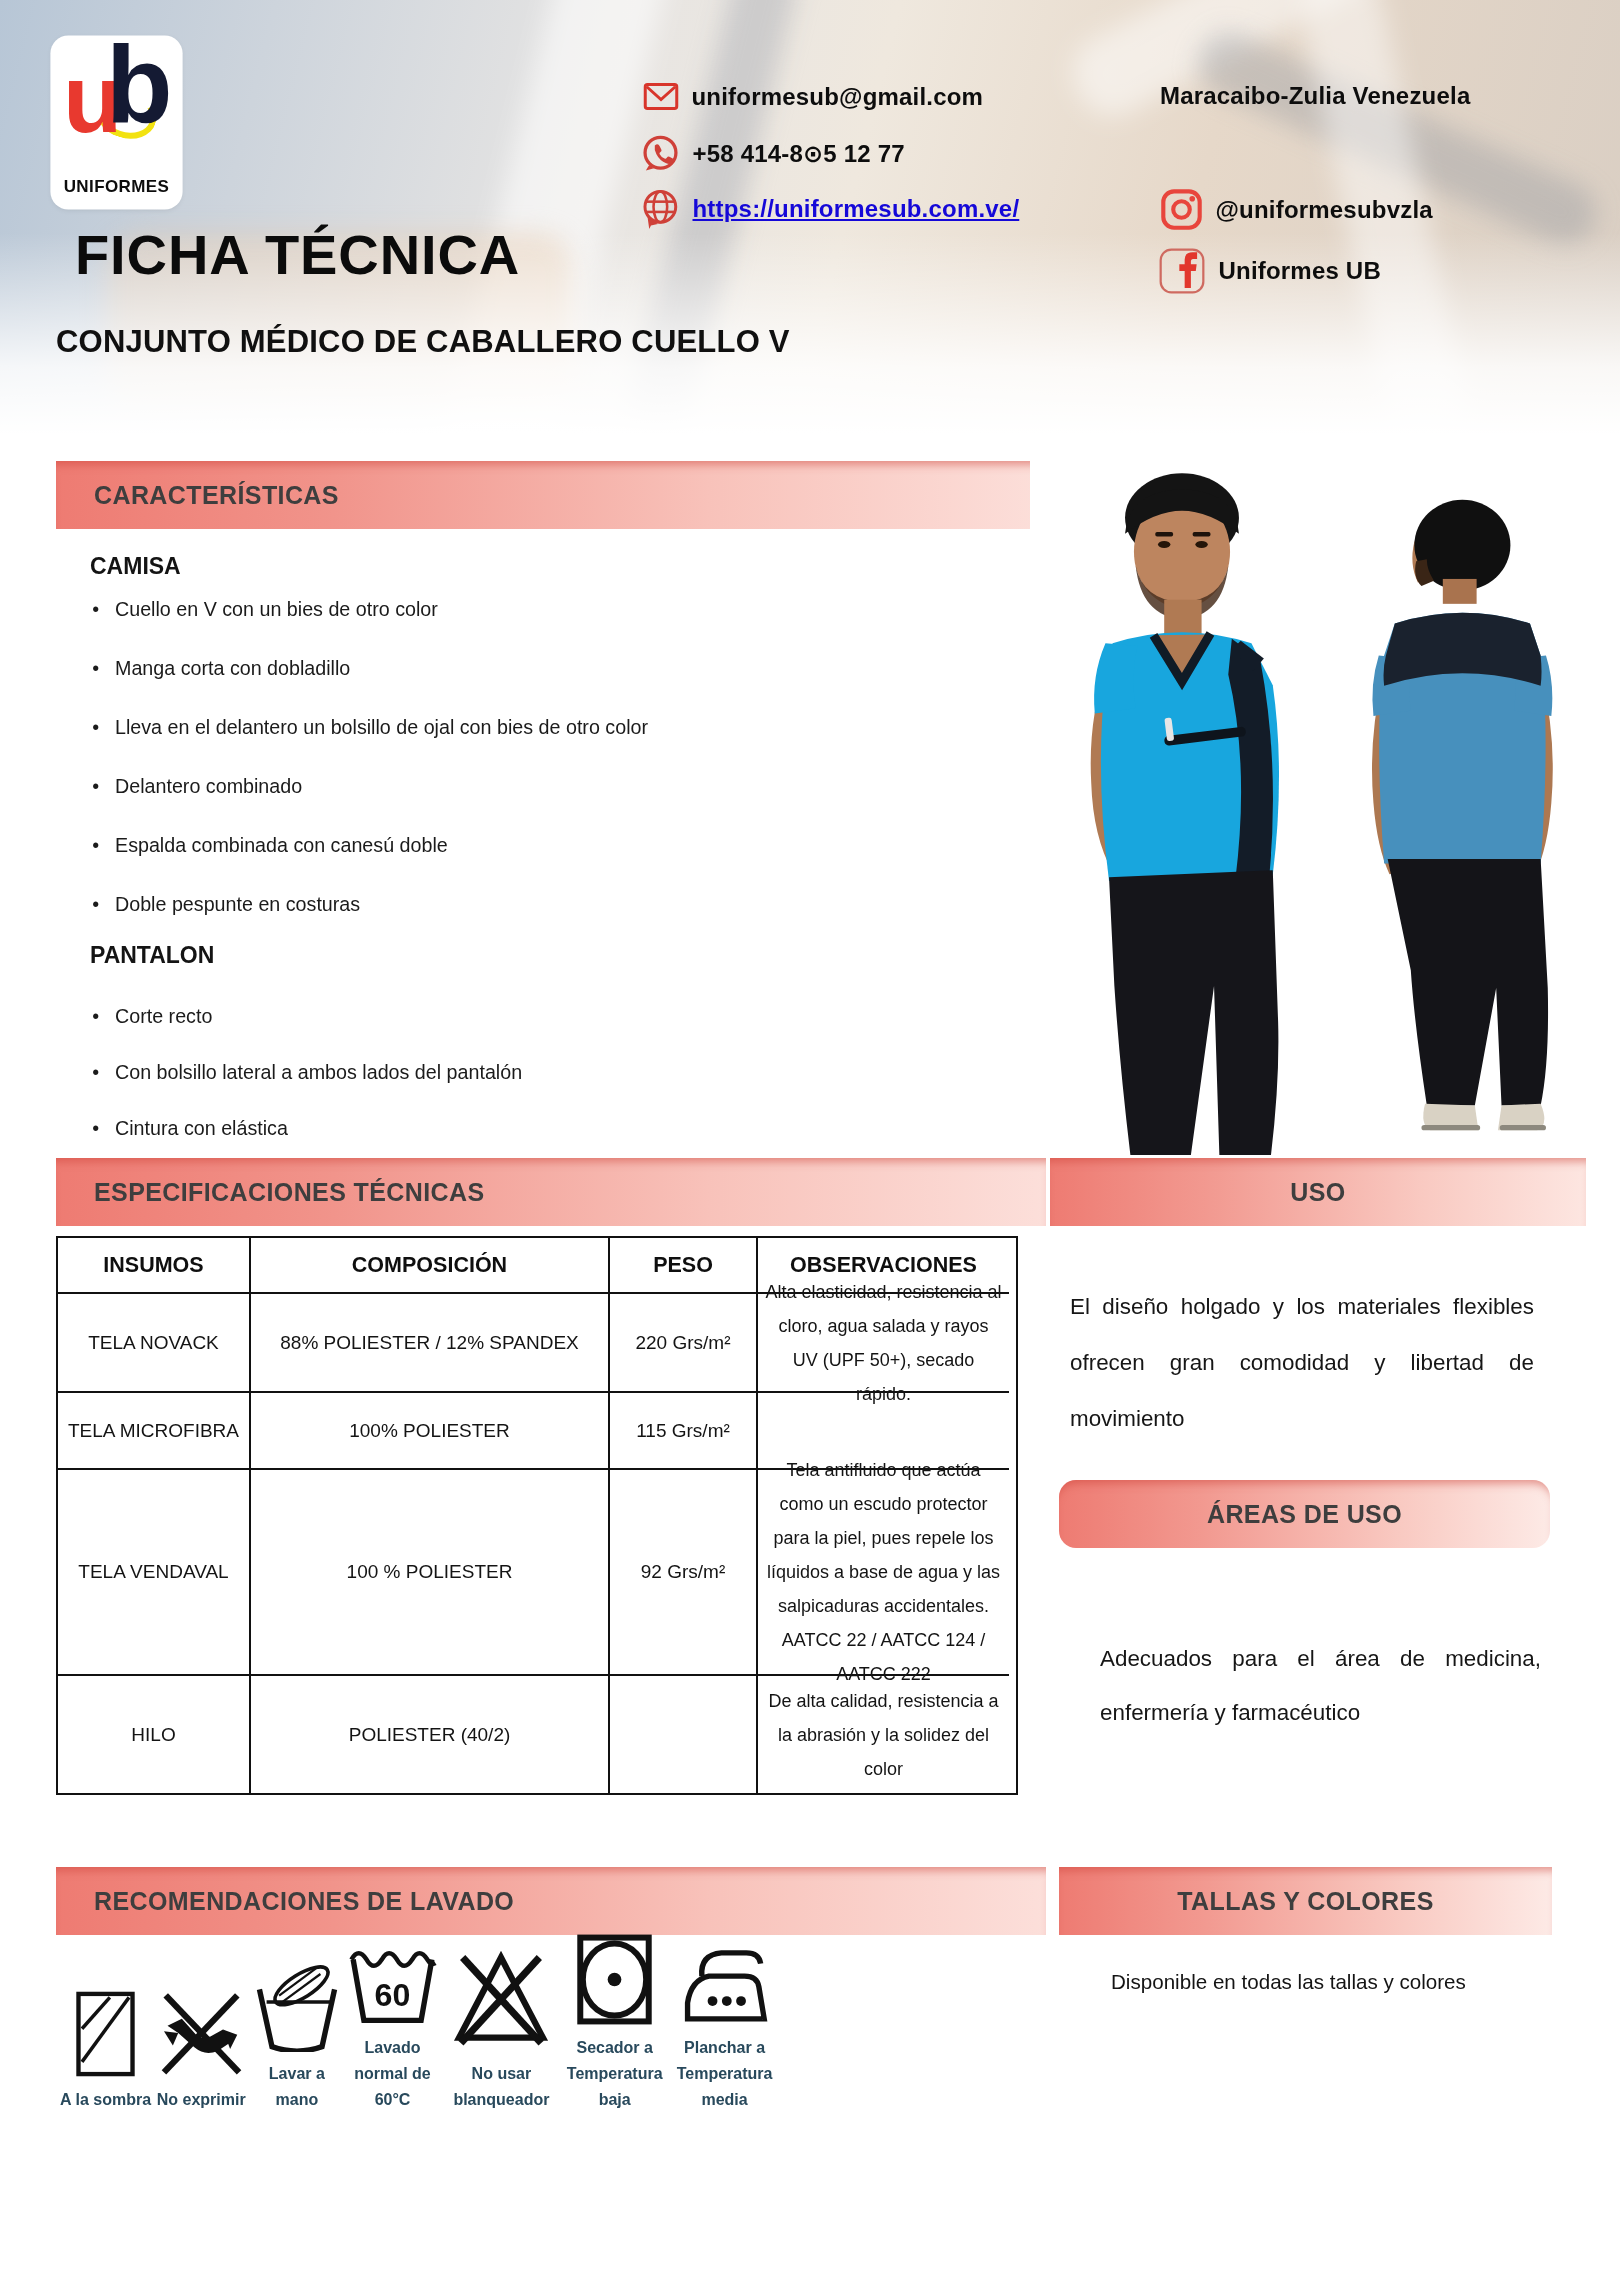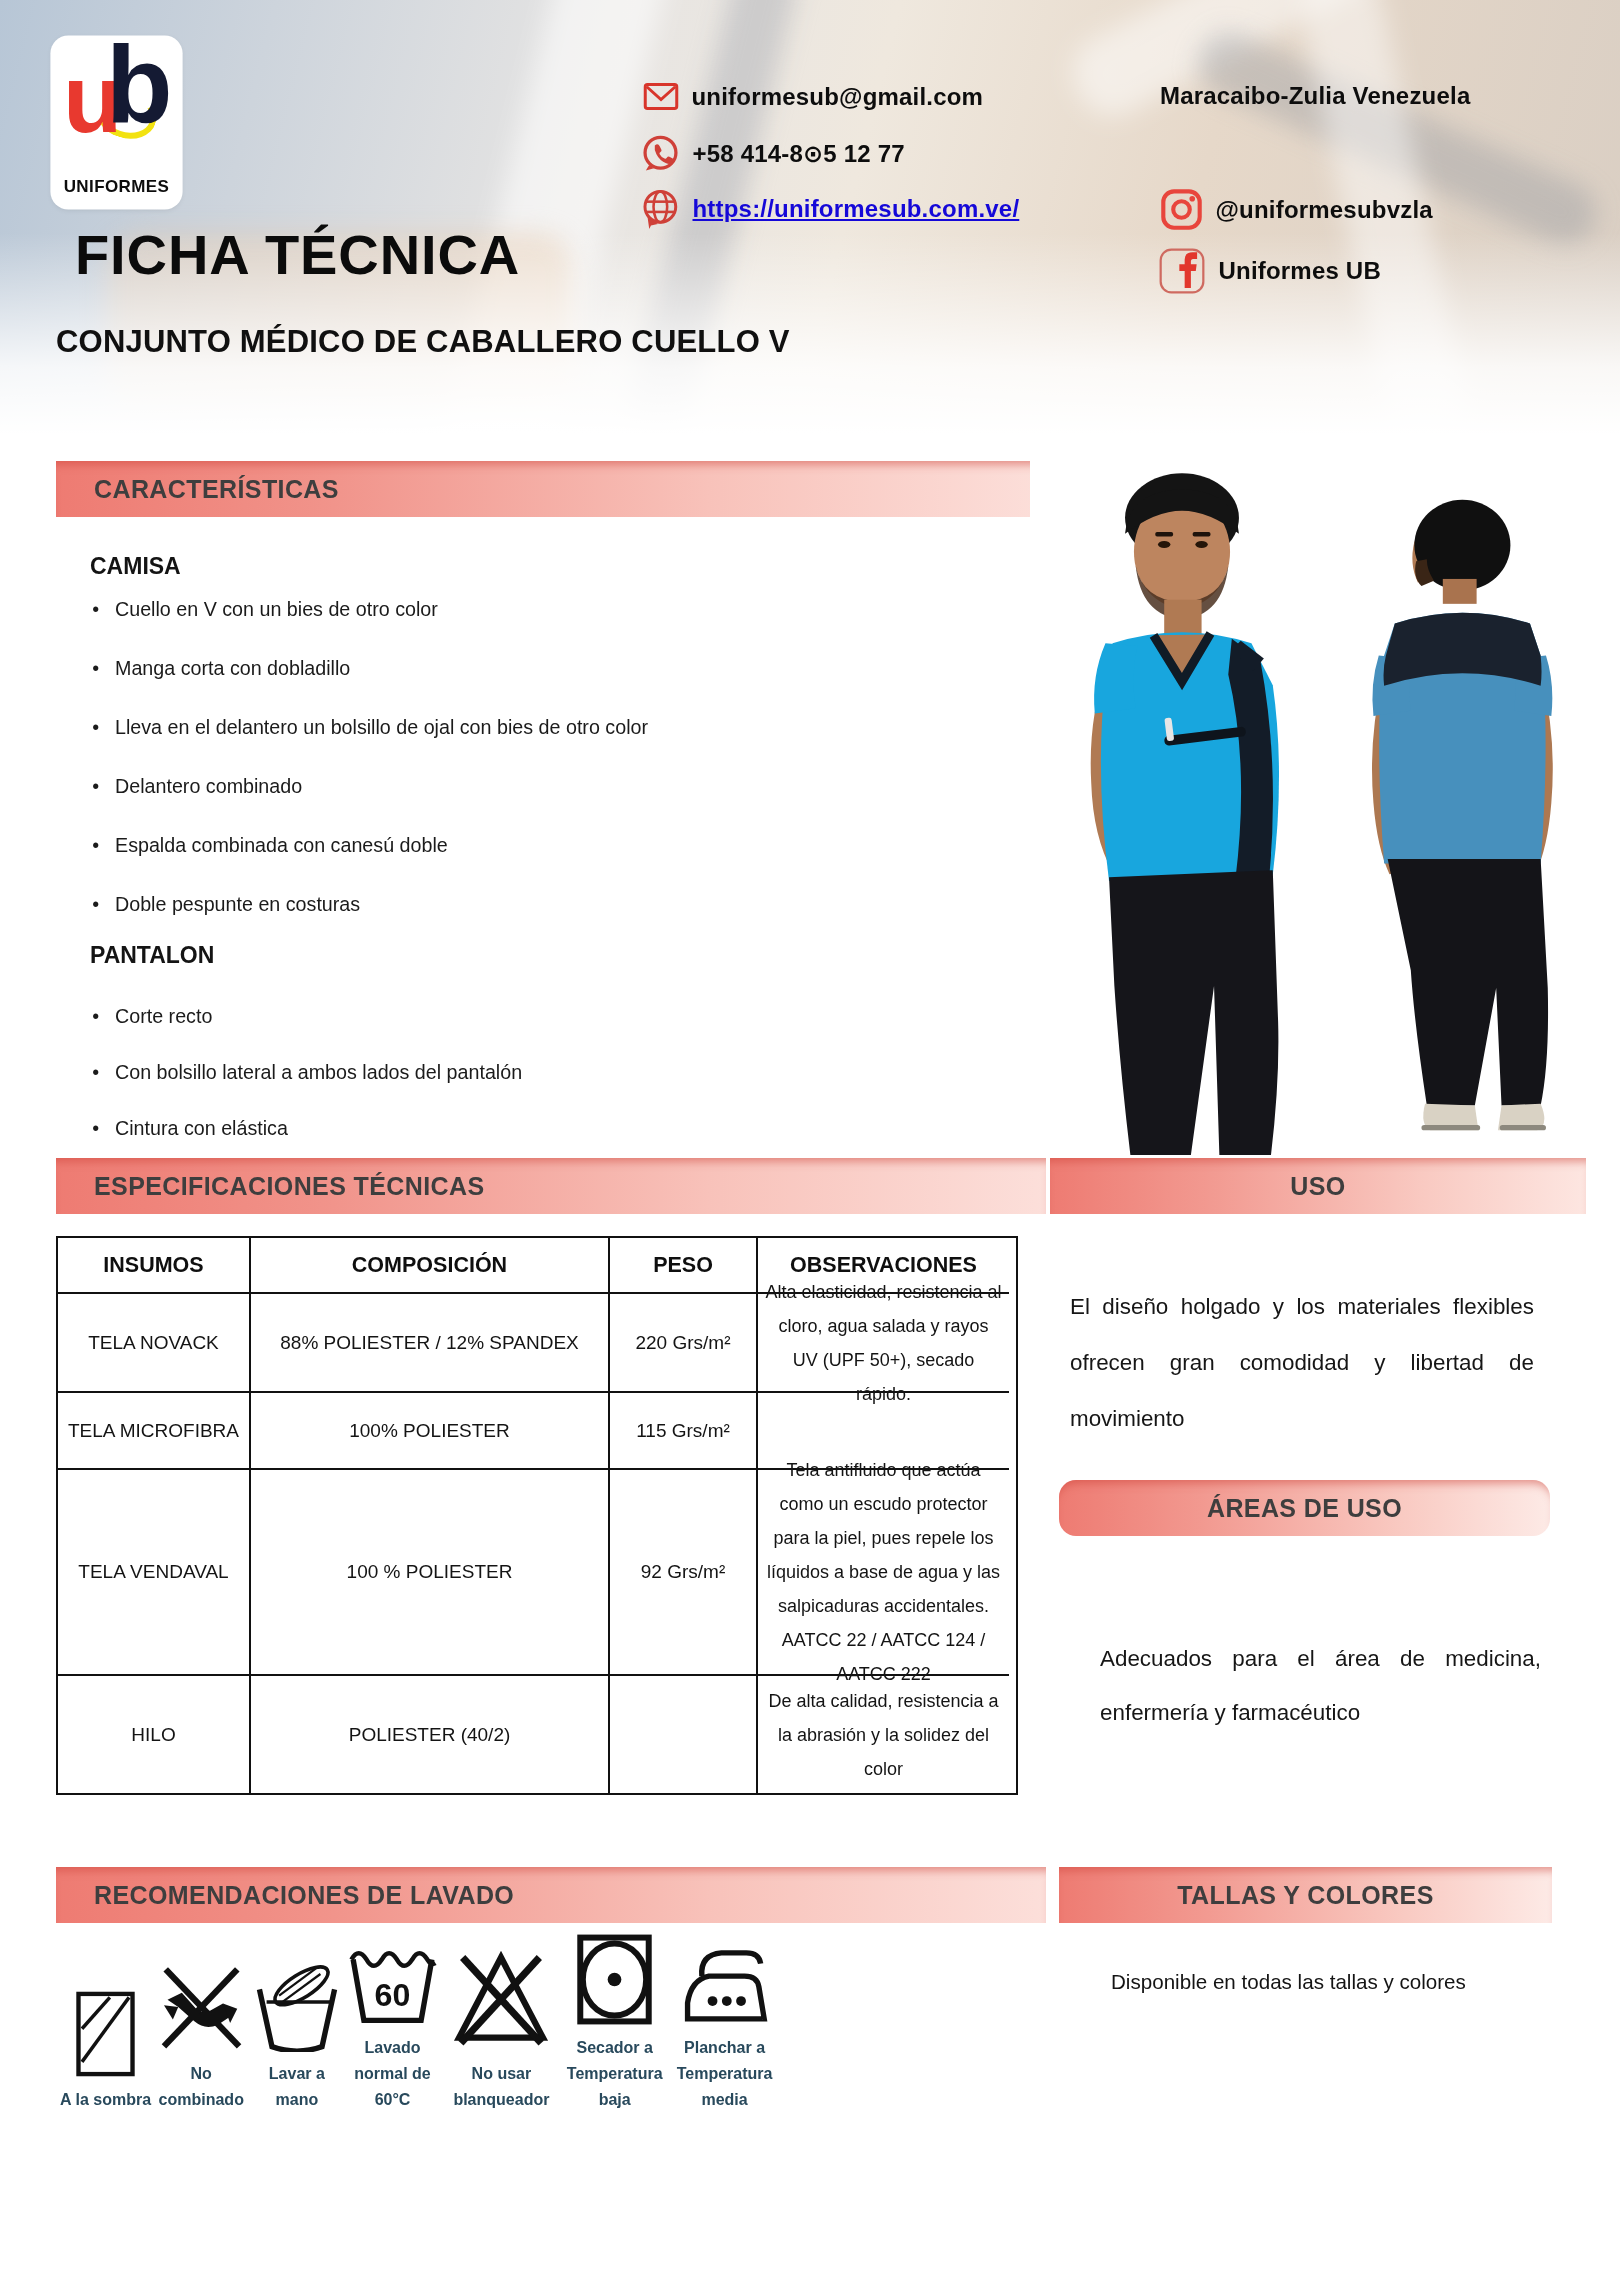--- a/index.html
+++ b/index.html
@@ -31,21 +31,21 @@
 
   .contact-row{position:absolute;display:flex;align-items:center;gap:12.5px;}
   .contact-text{font-size:24px;font-weight:bold;color:#0d0d0d;letter-spacing:0.2px;}
   .link-text{color:#1508d8;text-decoration:underline;}
   .cicon{flex:0 0 auto;}
 
   .doc-title{position:absolute;left:75px;top:222px;font-size:56px;font-weight:800;color:#0b0b0b;letter-spacing:0.9px;}
   .doc-subtitle{position:absolute;left:56px;top:324px;font-size:31px;font-weight:bold;color:#101010;letter-spacing:0.2px;}
 
   
-  .banner{position:absolute;height:56px;display:flex;align-items:center;
+  .banner{position:absolute;height:68px;display:flex;align-items:center;
           background:linear-gradient(90deg,#ee7b72 0%,#f1948b 28%,#f8c2ba 66%,#fcdfda 100%);
           box-shadow:inset 0 9px 8px -5.4px rgba(203,62,52,.5);
           color:#3e3e3e;font-weight:bold;font-size:25px;letter-spacing:0.4px;}
   .banner.left{justify-content:flex-start;padding-left:38px;}
   .banner.center{justify-content:center;}
   .b-carac{left:56px;top:461px;width:952px;}
   .b-espec{left:56px;top:1158px;width:952px;}
   .b-lavado{left:56px;top:1867px;width:952px;}
   .b-uso{left:1050px;top:1158px;width:536px;background:linear-gradient(90deg,#ee7b72 0%,#f29a91 30%,#f9cac2 70%,#fde6e1 100%);}
   .b-areas{left:1059px;top:1480px;width:491px;background:linear-gradient(90deg,#ee7b72 0%,#f29a91 30%,#f9cac2 70%,#fdeae6 100%);border-radius:17px;}
@@ -302,21 +302,21 @@
     <div class="wash w2">
       <span class="glyph">
         <svg width="93" height="90" viewBox="0 0 104 100">
           <path d="M14,42 L30,34 L46,52 Q52,58 62,54 L76,46 L88,58 L70,70 Q56,76 44,66 L26,50 Z" fill="#111"></path>
           <path d="M10,48 L20,64 L26,50 Z" fill="#111"></path>
           <path d="M92,52 L84,68 L76,46 Z" fill="#111"></path>
           <line x1="12" y1="8" x2="94" y2="94" stroke="#111" stroke-width="7"></line>
           <line x1="92" y1="8" x2="10" y2="94" stroke="#111" stroke-width="7"></line>
         </svg>
       </span>
-      <div class="wash-label">No combinado</div>
+      <div class="wash-label">No exprimir</div>
     </div>
 
     <div class="wash w3">
       <span class="glyph">
         <svg width="90" height="93" viewBox="0 0 100 104">
           <path d="M8,34 L22,98 Q50,108 78,98 L92,34" fill="none" stroke="#111" stroke-width="6"></path>
           <g transform="rotate(-32 55 30)">
             <ellipse cx="55" cy="30" rx="34" ry="13" fill="#fff" stroke="#111" stroke-width="4"></ellipse>
             <line x1="28" y1="26" x2="80" y2="22" stroke="#111" stroke-width="2.5"></line>
             <line x1="28" y1="34" x2="80" y2="30" stroke="#111" stroke-width="2.5"></line>

